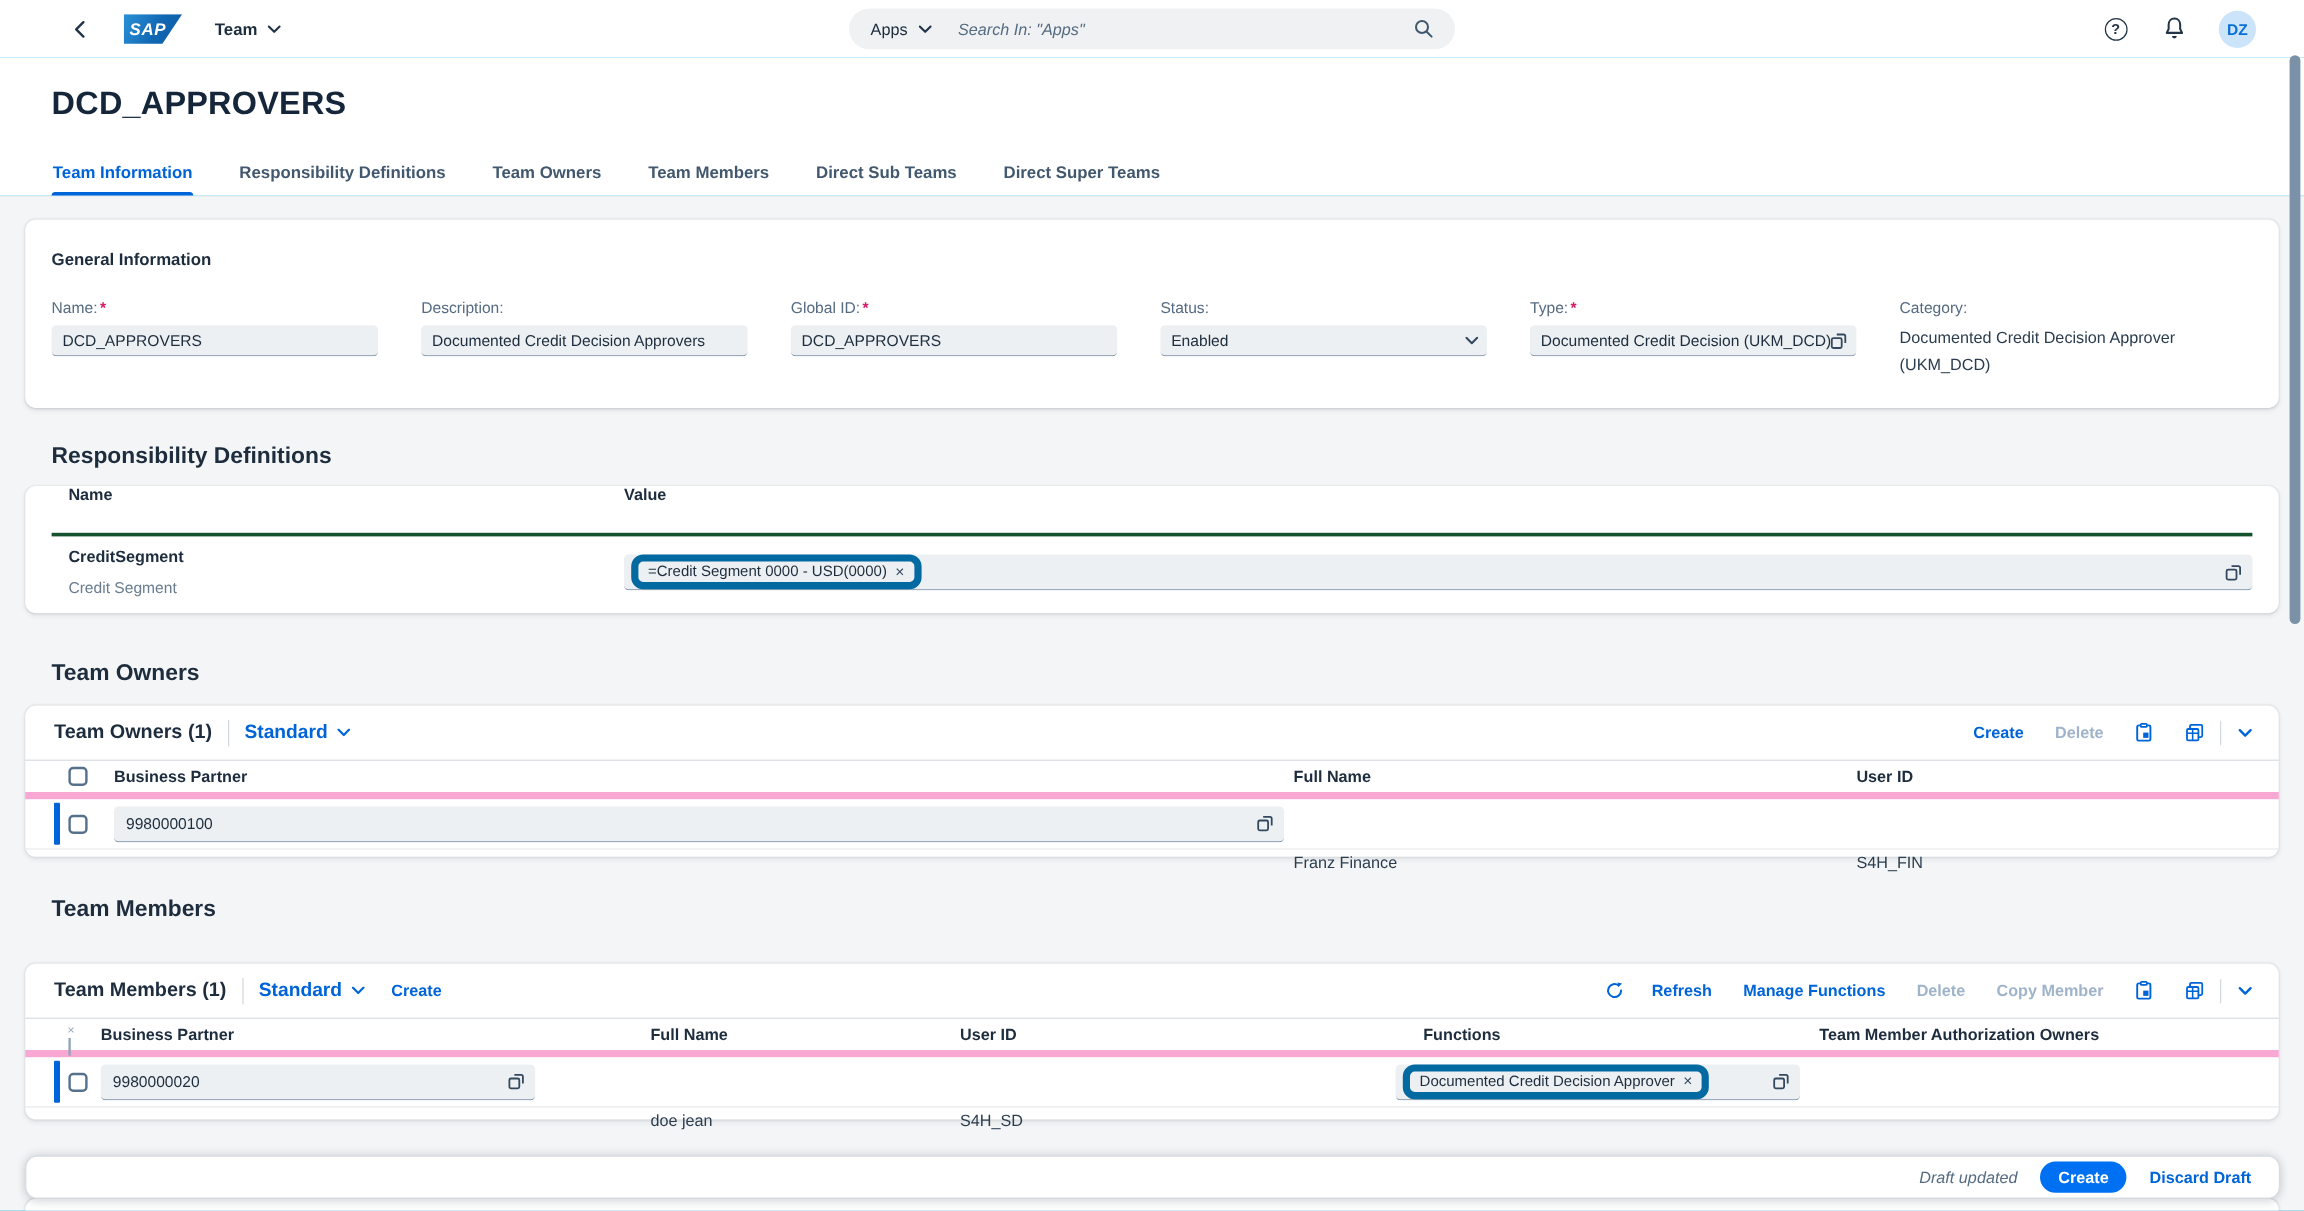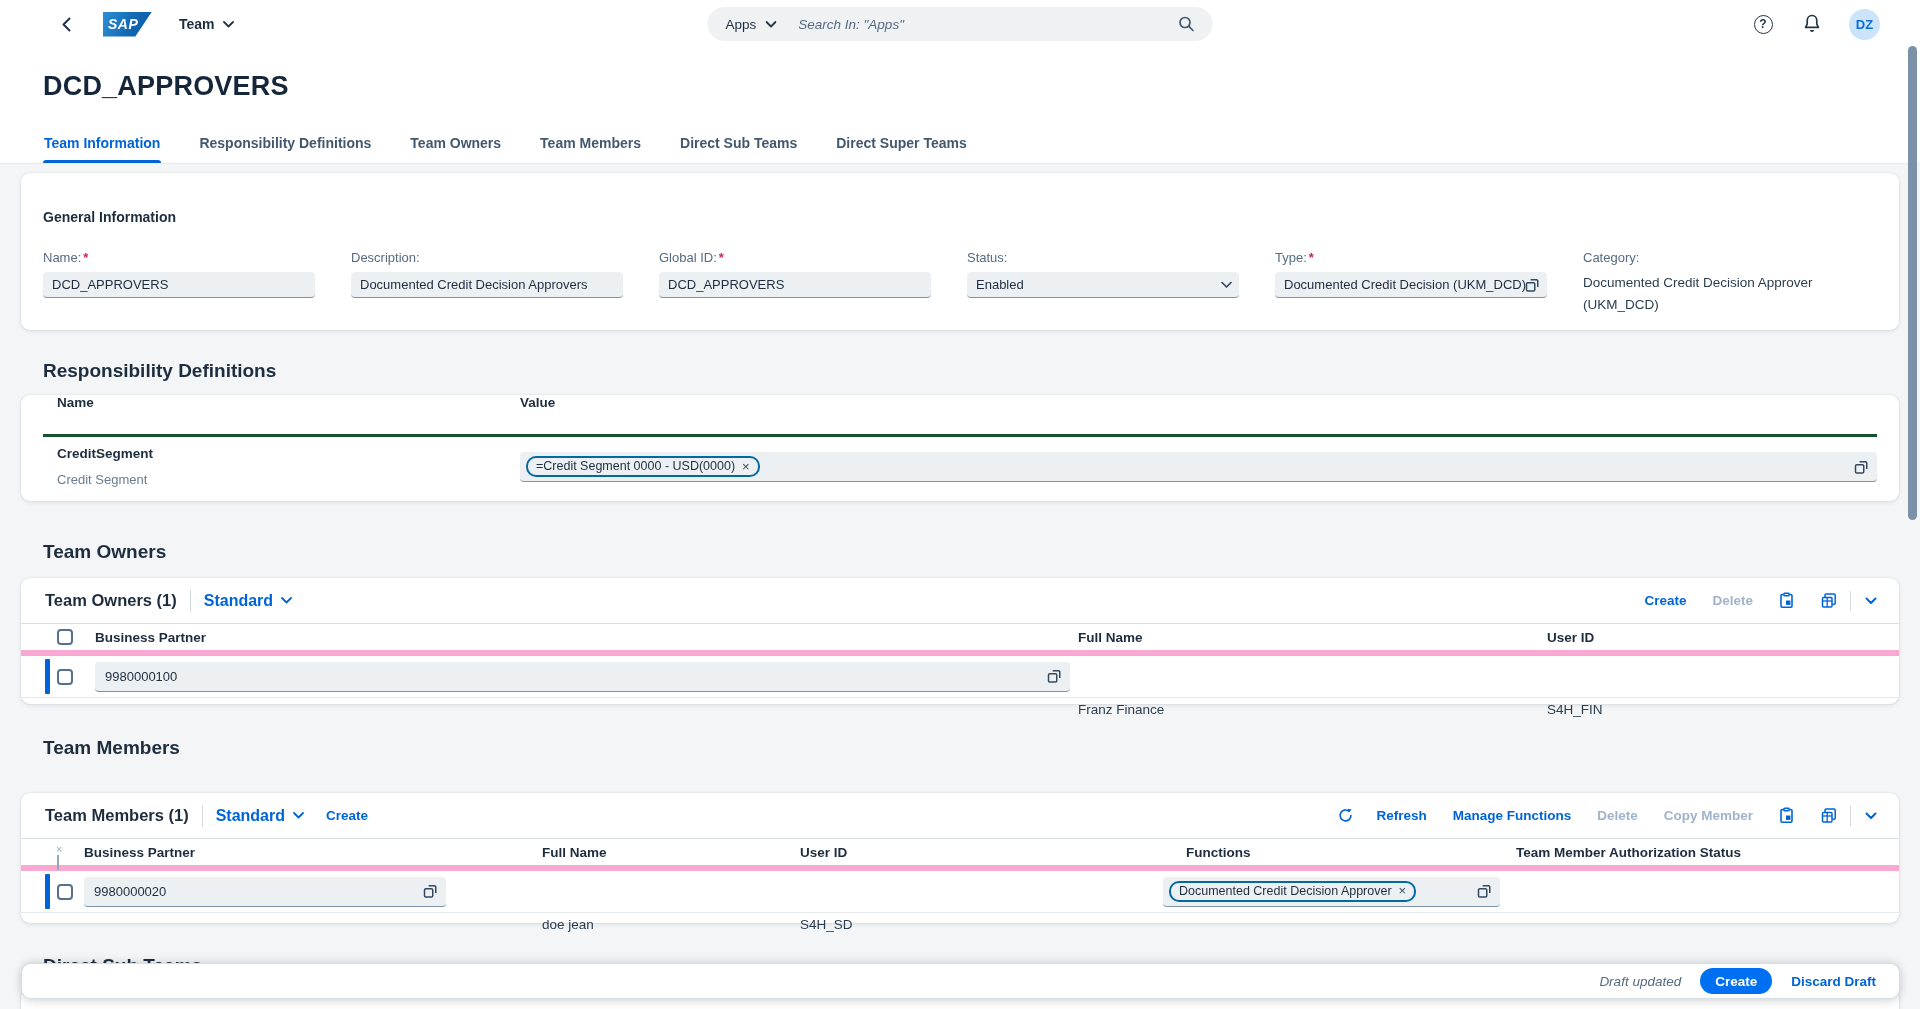--- a/index.html
+++ b/index.html
@@ -29,42 +29,42 @@
   .tab { font-size:14px; font-weight:700; color:#42586f; padding:0 1px 12px; cursor:pointer; position:relative; }
   .tab.selected { color:#0064d9; }
   .tab.selected::after { content:""; position:absolute; left:0; right:0; bottom:0; height:3px; border-radius:3px 3px 0 0; background:#0064d9; }
 
   
   .content { position:absolute; top:163px; left:0; right:0; bottom:0; background:#f4f5f6; box-shadow:inset 0 1px 0 #e8ebee; overflow:hidden; }
   .card { background:#fff; border-radius:9px; margin:0 21px; box-shadow:0 0 2px rgba(34,54,73,.16),0 2px 4px rgba(34,54,73,.08); position:relative; }
   .section-h { font-size:19px; font-weight:700; color:#1d2d3e; margin:0 0 0 43px; }
 
   
-  .gi-card { margin-top:10px; height:157px; padding:36px 22px 0; }
+  .gi-card { margin-top:20px; height:157px; padding:25px 22px 0; }
   .gi-title { font-size:14px; font-weight:700; color:#1d2d3e; }
   .gi-grid { margin-top:25px; display:grid; grid-template-columns:272px 272px 272px 272px 272px 1fr; column-gap:36px; }
   .fld-label { font-size:13px; color:#556b82; margin-bottom:7px; }
   .req { color:#d31a66; margin-left:2px; font-weight:700; }
   .inp { position:relative; height:26px; background:#edf0f2; border-bottom:1px solid #7e93a7; border-radius:4px; display:flex; align-items:center; padding:0 9px; font-size:13px; color:#1d2d3e; white-space:nowrap; overflow:hidden; cursor:text; }
   .inp.with-icon { padding-right:28px; }
   .inp .vh, .inp .sel-chev { position:absolute; right:7px; top:50%; transform:translateY(-50%); }
   .cat-text { font-size:13.5px; color:#2b3d4f; line-height:1.6; max-width:300px; }
 
   
   .rd-card { margin-top:13px; height:106px; padding:0 22px; }
   .rd-head { display:flex; height:42px; border-bottom:3px solid #14532d; }
   .rd-row { position:relative; height:62px; }
   .rd-col-name { width:477px; flex:0 0 477px; padding-left:14px; }
   .col-label { font-size:13.5px; font-weight:700; color:#1d2d3e; }
   .rd-name-cell { position:absolute; left:14px; top:9px; }
   .rd-name-main { font-size:13.5px; font-weight:700; color:#1d2d3e; }
   .rd-name-sub { font-size:13px; color:#6a7d90; margin-top:11px; }
   .rd-val-input { position:absolute; left:477px; right:0; top:15px; height:30px; }
   .tok-input { position:relative; height:100%; background:#edf0f2; border-bottom:1px solid #7e93a7; border-radius:4px; display:flex; align-items:center; padding:0 30px 0 6px; cursor:text; }
-  .token { display:inline-flex; align-items:center; gap:7px; border:2px solid #0369a1; border-radius:10px; padding:1px 8px 2px; font-size:12.5px; color:#1d2d3e; background:transparent; white-space:nowrap; }
+  .token { display:inline-flex; align-items:center; gap:7px; border:6px solid #0369a1; border-radius:10px; padding:1px 8px 2px; font-size:12.5px; color:#1d2d3e; background:transparent; white-space:nowrap; }
   .tok-x { font-size:13px; color:#33485e; cursor:pointer; line-height:1; }
   .tok-input .vh { position:absolute; right:8px; top:50%; transform:translateY(-50%); }
 
   
   .to-card { margin-top:15px; height:126px; }
   .tm-card { margin-top:34px; height:130px; }
   .tbl-toolbar { display:flex; align-items:center; height:46px; padding:0 22px 0 24px; border-bottom:1px solid #d7dce1; }
   .tbl-title { font-size:16.5px; font-weight:700; color:#1d2d3e; }
   .vdiv { width:1px; height:22px; background:#d2d8dd; margin:0 13px; }
   .view-sel { display:flex; align-items:center; gap:8px; font-size:16px; font-weight:700; color:#0064d9; cursor:pointer; }
@@ -346,21 +346,21 @@
               </svg>
           </span>
         </div>
       </div>
       <div class="col-head-row">
         <span class="pos clear-sel" style="left:36px;"></span>
         <span class="pos col-label" style="left:63px;">Business Partner</span>
         <span class="pos col-label" style="left:521px;">Full Name</span>
         <span class="pos col-label" style="left:779px;">User ID</span>
         <span class="pos col-label" style="left:1165px;">Functions</span>
-        <span class="pos col-label" style="left:1495px;">Team Member Authorization Status</span>
+        <span class="pos col-label" style="left:1495px;">Team Member Authorization Owners</span>
       </div>
       <div class="data-row">
         <span class="sel-bar"></span>
         <span class="pos cbx" style="left:36px;"></span>
         <div class="pos row-inp" style="left:63px; width:362px;">
           <span>9980000020</span>
           <svg class="vh" width="15" height="15" viewBox="0 0 16 16">
               <rect x="1.6" y="5.6" width="8.8" height="8.8" rx="1.4" fill="none" stroke="#33485e" stroke-width="1.6"></rect>
               <path d="M6 2.4 h6.2 a1.4 1.4 0 0 1 1.4 1.4 V10" fill="none" stroke="#33485e" stroke-width="1.6"></path>
             </svg>

